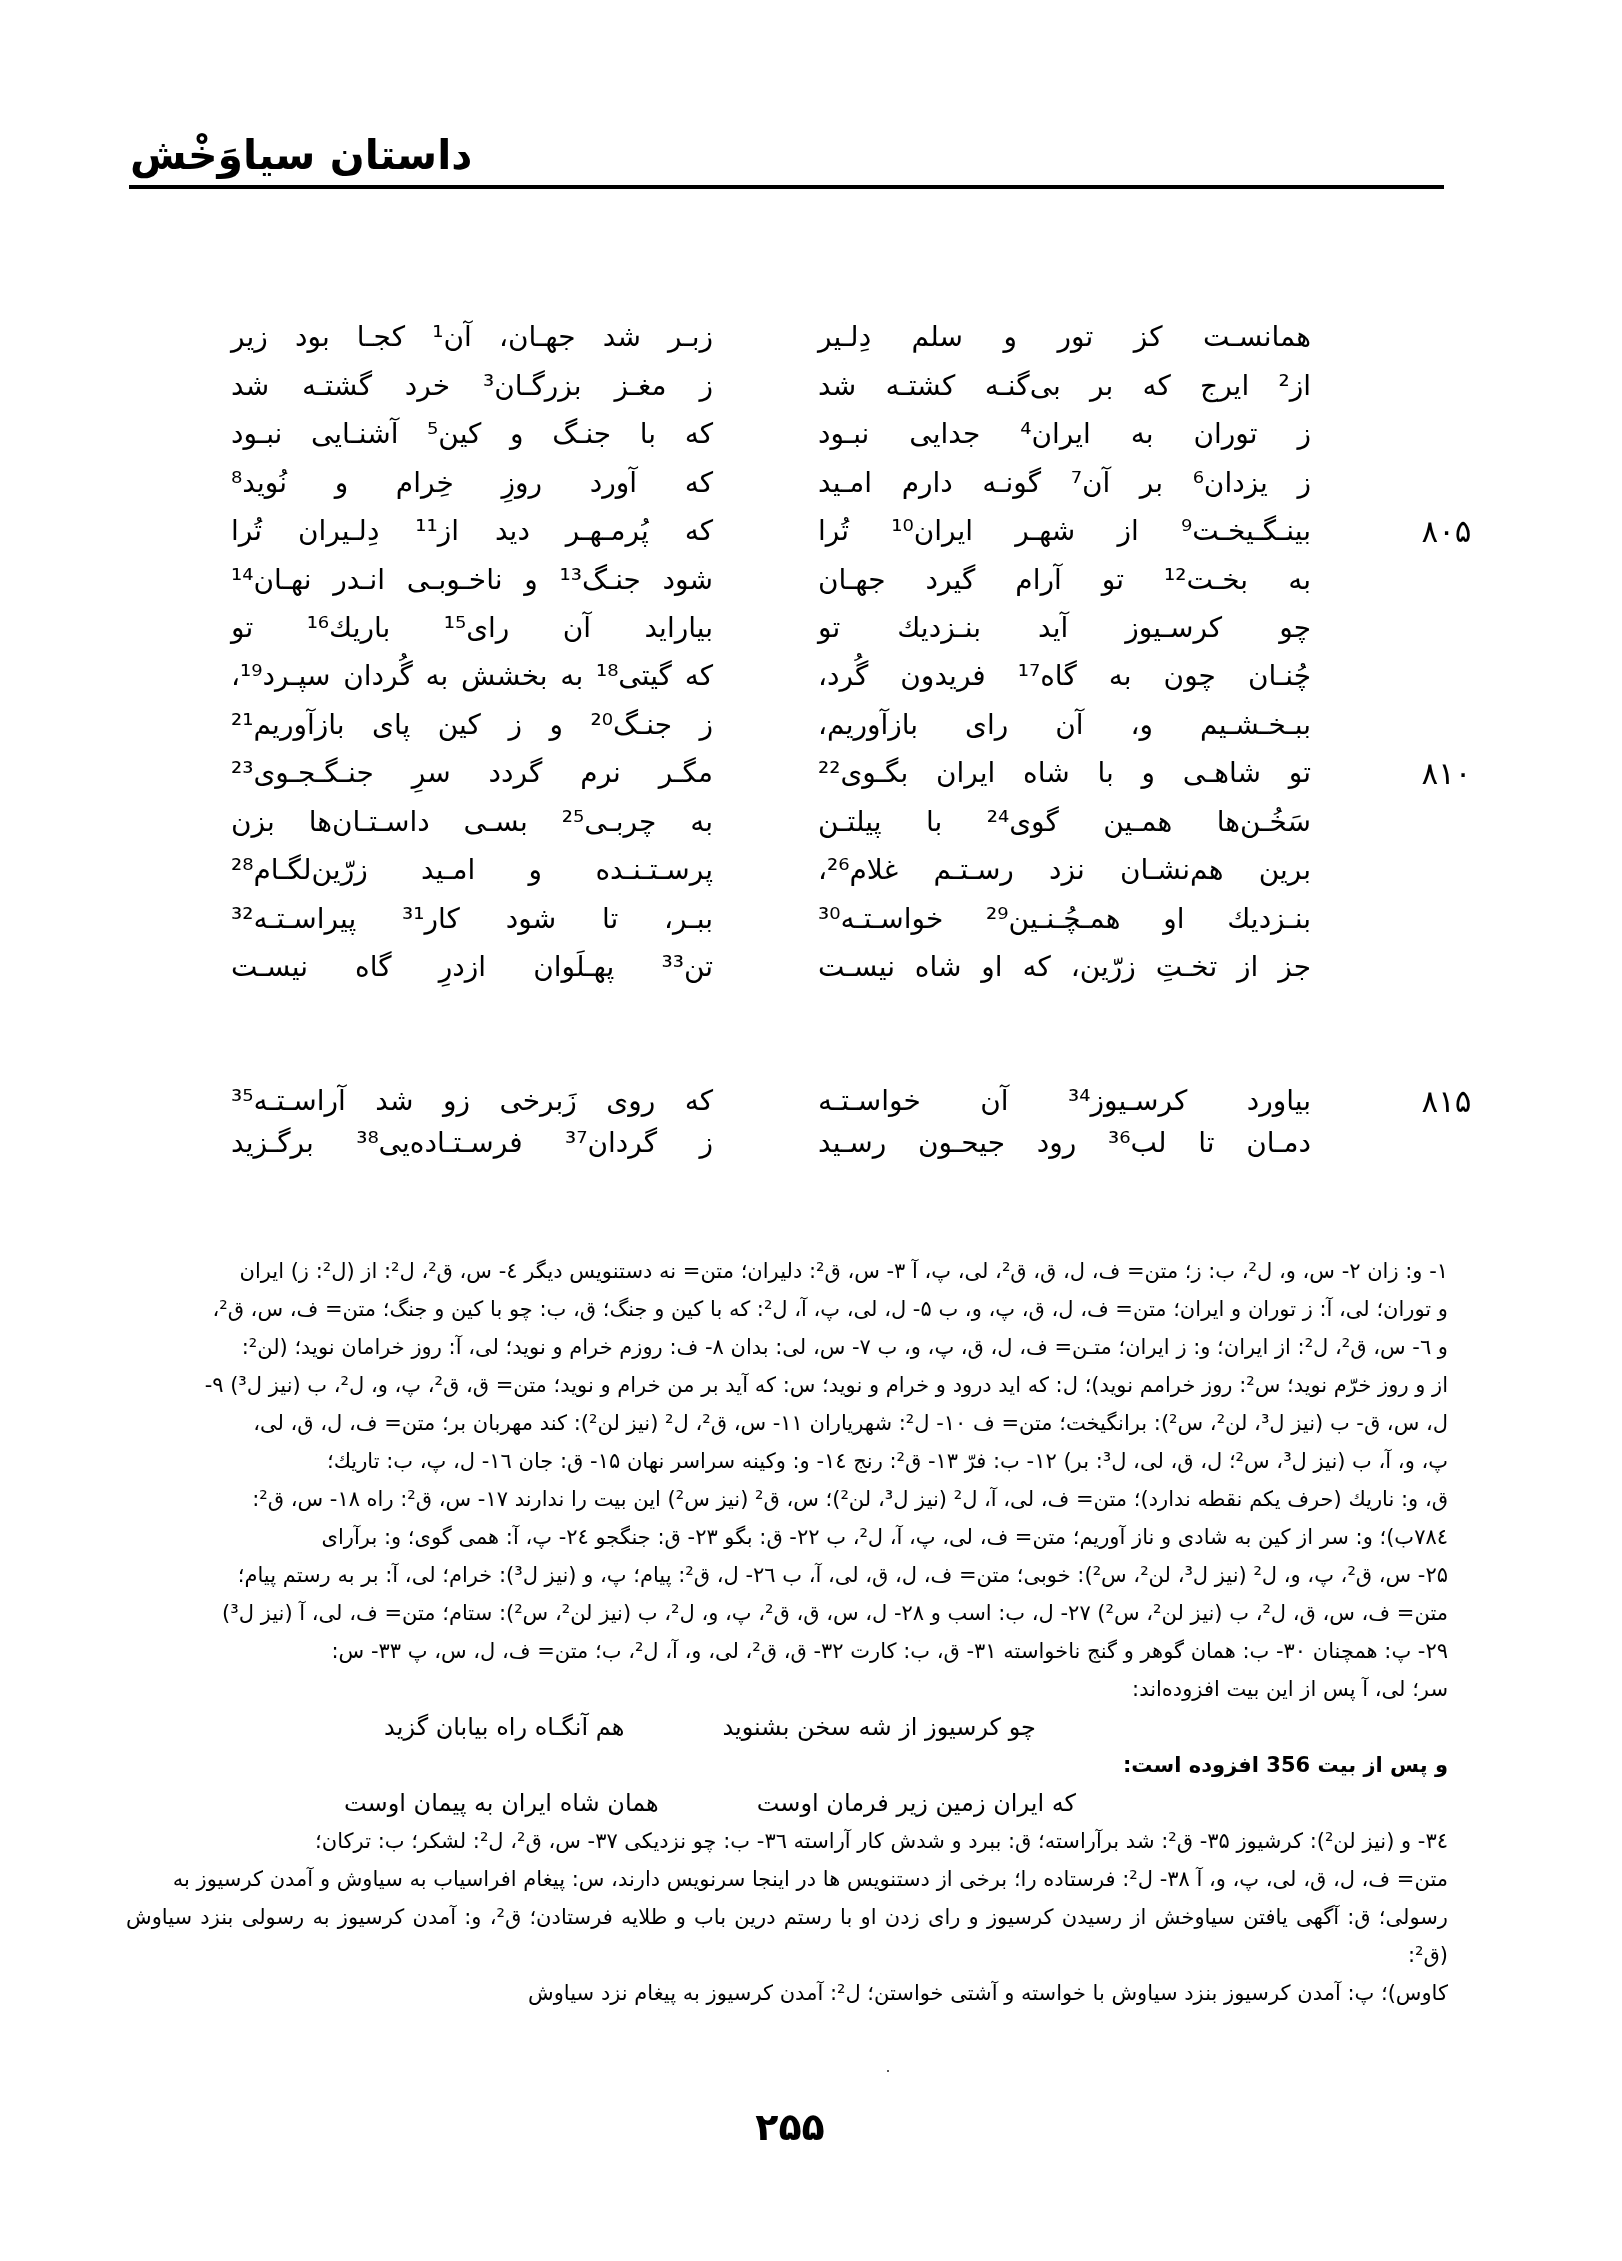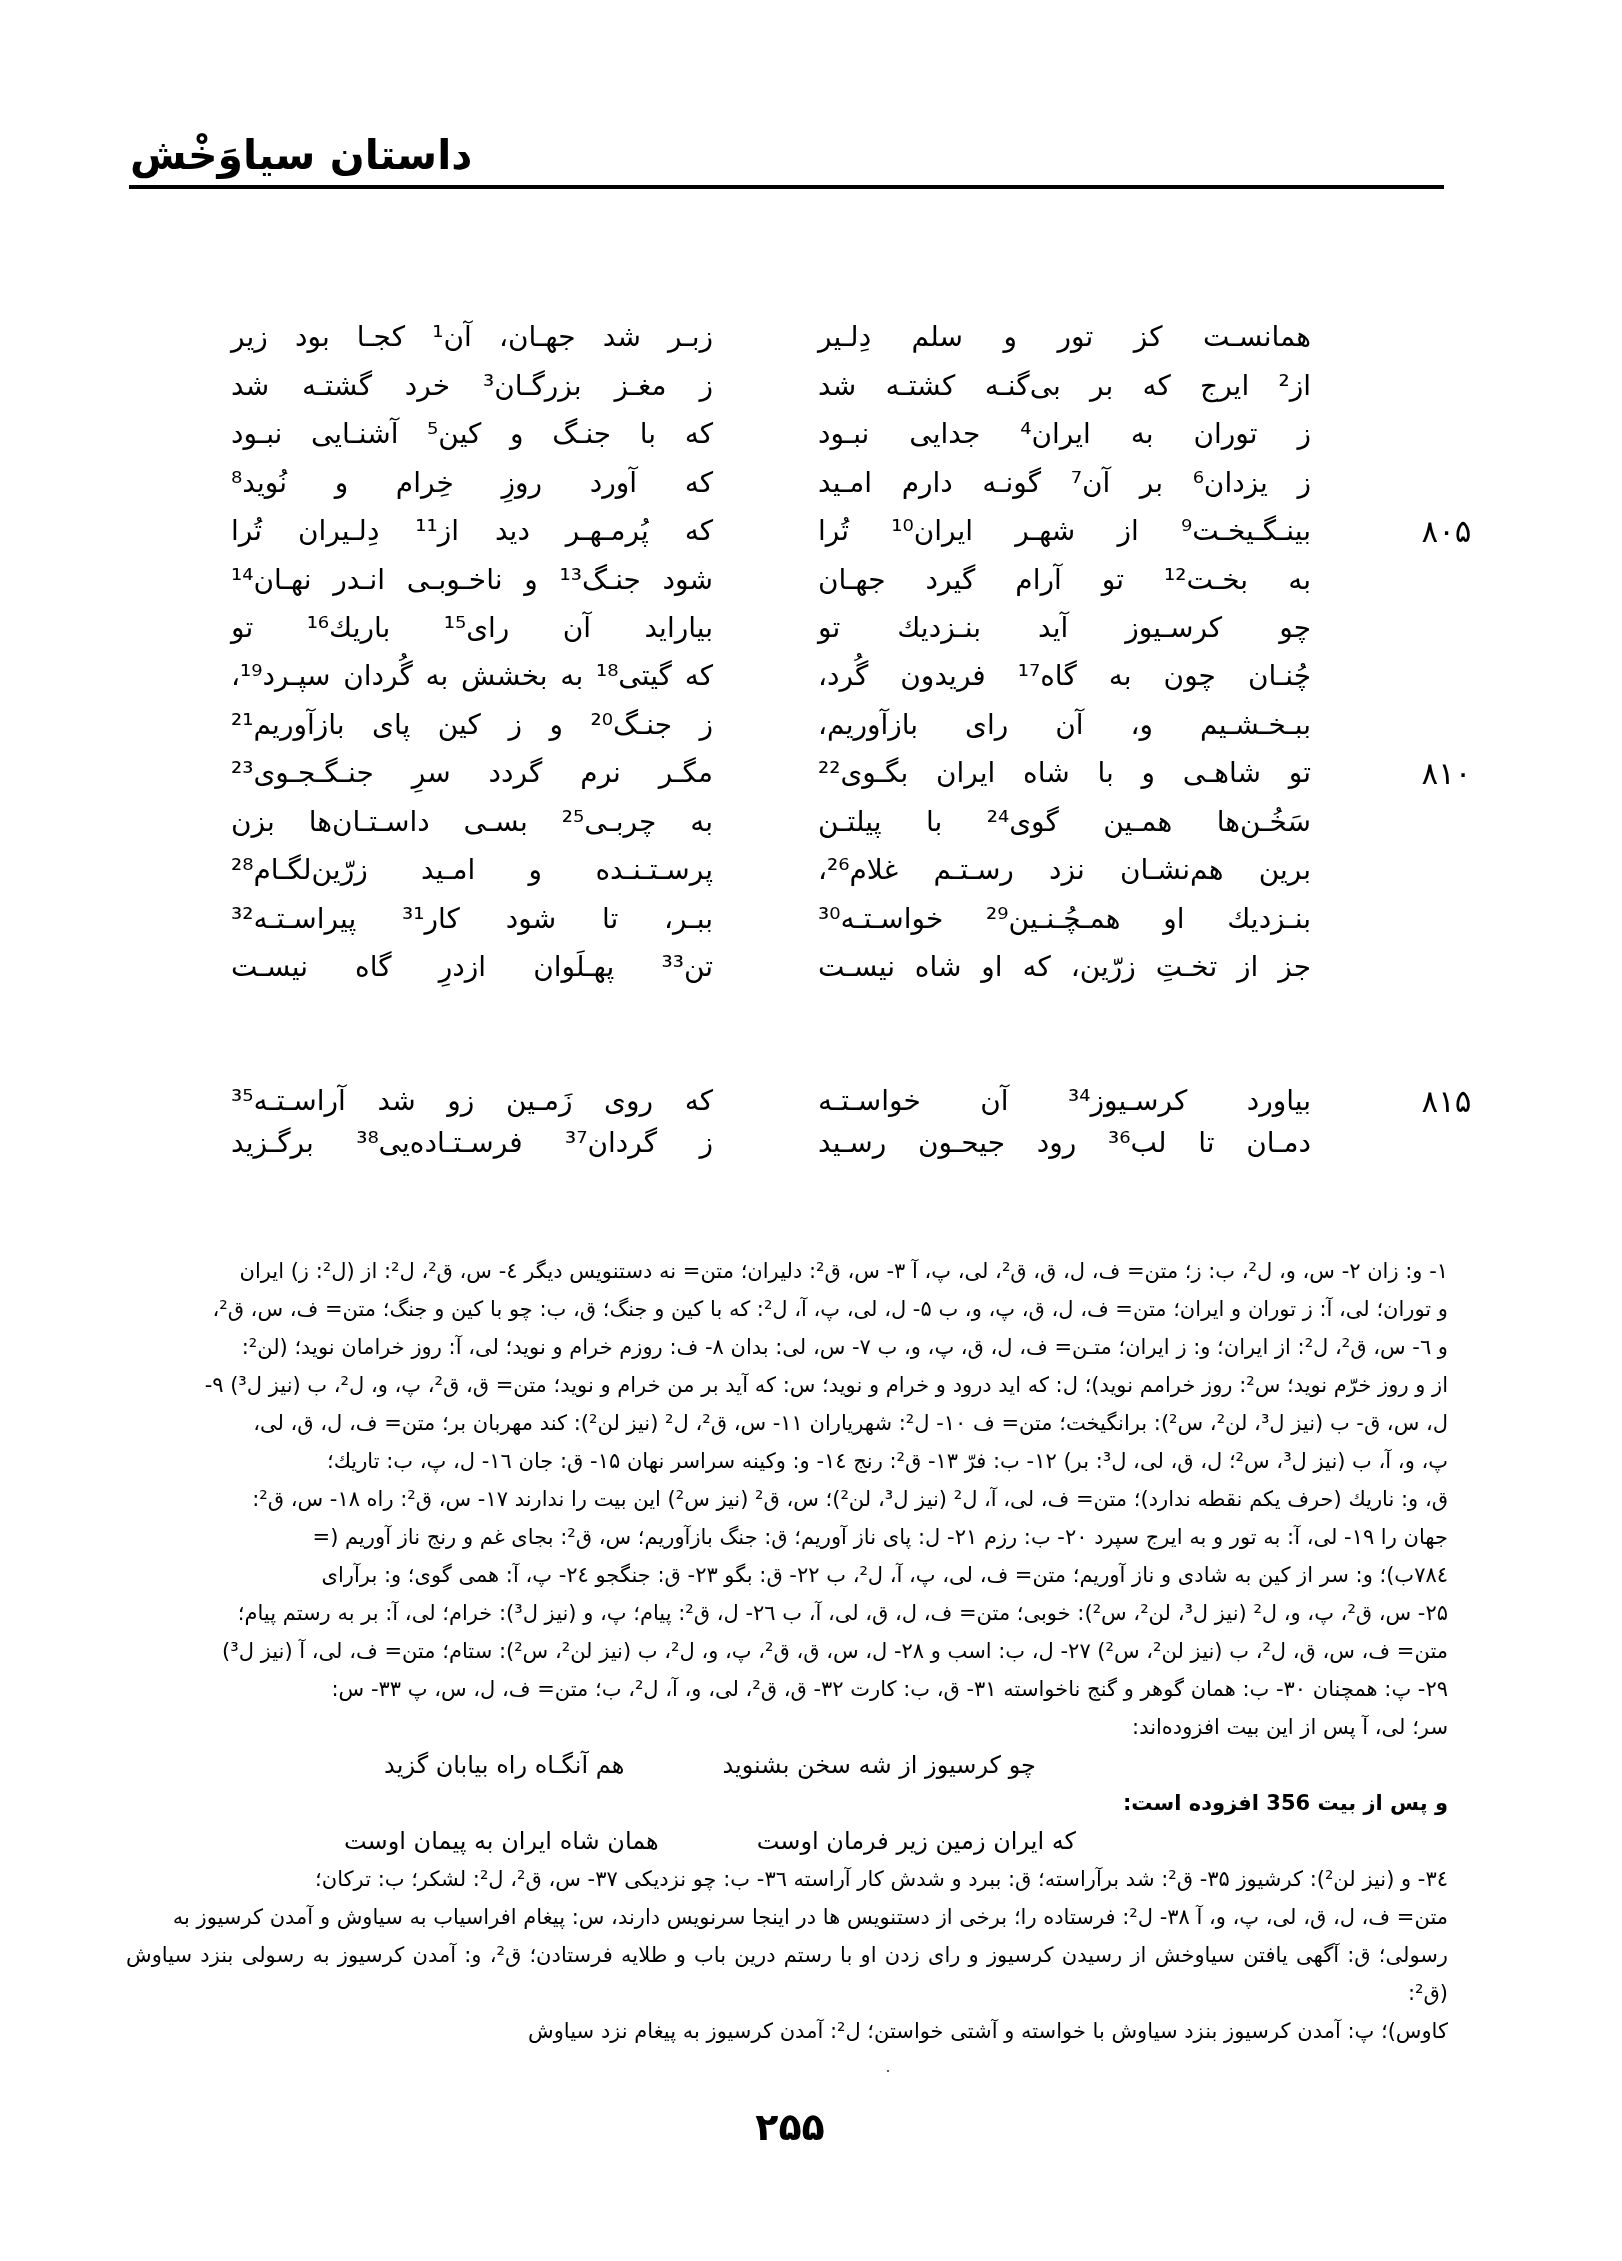--- a/index.html
+++ b/index.html
@@ -51,36 +51,35 @@
       <div class="vnum" style="top: 749px;">۸۱۰</div>
       <div class="vline hemi-r" style="top: 798px;">سَخُـن‌ها همـین گوی²⁴ با پیلتـن</div>
       <div class="vline hemi-l" style="top: 798px;">به چربـی²⁵ بسـی داسـتـان‌ها بزن</div>
       <div class="vline hemi-r" style="top: 846px;">برین هم‌نشـان نزد رسـتـم غلام²⁶،</div>
       <div class="vline hemi-l" style="top: 846px;">پرسـتـنـده و امـید زرّین‌لگـام²⁸</div>
       <div class="vline hemi-r" style="top: 895px;">بنـزدیك او همـچُـنـین²⁹ خواسـتـه³⁰</div>
       <div class="vline hemi-l" style="top: 895px;">ببـر، تا شود کار³¹ پیراسـتـه³²</div>
       <div class="vline hemi-r" style="top: 943px;">جز از تخـتِ زرّین، که او شاه نیسـت</div>
       <div class="vline hemi-l" style="top: 943px;">تن³³ پهـلَوان ازدرِ گاه نیسـت</div>
       <div class="vline hemi-r" style="top: 1077px;">بیاورد کرسـیوز³⁴ آن خواسـتـه</div>
-      <div class="vline hemi-l" style="top: 1077px;">که روی زَمـین زو شد آراسـتـه³⁵</div>
+      <div class="vline hemi-l" style="top: 1077px;">که روی زَبرخی زو شد آراسـتـه³⁵</div>
       <div class="vnum" style="top: 1077px;">۸۱۵</div>
       <div class="vline hemi-r" style="top: 1119px;">دمـان تا لب³⁶ رود جیحـون رسـید</div>
       <div class="vline hemi-l" style="top: 1119px;">ز گردان³⁷ فرسـتـاده‌یی³⁸ برگـزید</div>
     </div>
 
   <div class="footnotes" id="footnotes">
     <div id="fn-lines">
         <div class="fn-line">۱- و: زان   ۲- س، و، ل²، ب: ز؛ متن= ف، ل، ق، ق²، لی، پ، آ   ۳- س، ق²: دلیران؛ متن= نه دستنویس دیگر   ٤- س، ق²، ل²: از (ل²: ز) ایران</div>
         <div class="fn-line">و توران؛ لی، آ: ز توران و ایران؛ متن= ف، ل، ق، پ، و، ب   ۵- ل، لی، پ، آ، ل²: که با کین و جنگ؛ ق، ب: چو با کین و جنگ؛ متن= ف، س، ق²،</div>
         <div class="fn-line">و   ٦- س، ق²، ل²: از ایران؛ و: ز ایران؛ متـن= ف، ل، ق، پ، و، ب   ۷- س، لی: بدان   ۸- ف: روزم خرام و نوید؛ لی، آ: روز خرامان نوید؛ (لن²:</div>
         <div class="fn-line">از و روز خرّم نوید؛ س²: روز خرامم نوید)؛ ل: که اید درود و خرام و نوید؛ س: که آید بر من خرام و نوید؛ متن= ق، ق²، پ، و، ل²، ب (نیز ل³)   ۹-</div>
         <div class="fn-line">ل، س، ق- ب (نیز ل³، لن²، س²): برانگیخت؛ متن= ف   ۱۰- ل²: شهریاران   ۱۱- س، ق²، ل² (نیز لن²): کند مهربان بر؛ متن= ف، ل، ق، لی،</div>
         <div class="fn-line">پ، و، آ، ب (نیز ل³، س²؛ ل، ق، لی، ل³: بر)   ۱۲- ب: فرّ   ۱۳- ق²: رنج   ١٤- و: وکینه سراسر نهان   ۱۵- ق: جان   ۱٦- ل، پ، ب: تاریك؛</div>
         <div class="fn-line">ق، و: ناریك (حرف یکم نقطه ندارد)؛ متن= ف، لی، آ، ل² (نیز ل³، لن²)؛ س، ق² (نیز س²) این بیت را ندارند   ۱۷- س، ق²: راه   ۱۸- س، ق²:</div>
-        <div class="fn-line">جهان را   ۱۹- لی، آ: به تور و به ایرج سپرد   ۲۰- ب: رزم   ۲۱- ل: پای ناز آوریم؛ ق: جنگ بازآوریم؛ س، ق²: بجای غم و رنج ناز آوریم (=</div>
         <div class="fn-line">۷۸٤ب)؛ و: سر از کین به شادی و ناز آوریم؛ متن= ف، لی، پ، آ، ل²، ب   ۲۲- ق: بگو   ۲۳- ق: جنگجو   ۲٤- پ، آ: همی گوی؛ و: برآرای</div>
         <div class="fn-line">۲۵- س، ق²، پ، و، ل² (نیز ل³، لن²، س²): خوبی؛ متن= ف، ل، ق، لی، آ، ب   ۲٦- ل، ق²: پیام؛ پ، و (نیز ل³): خرام؛ لی، آ: بر به رستم پیام؛</div>
         <div class="fn-line">متن= ف، س، ق، ل²، ب (نیز لن²، س²)   ۲۷- ل، ب: اسب و   ۲۸- ل، س، ق، ق²، پ، و، ل²، ب (نیز لن²، س²): ستام؛ متن= ف، لی، آ (نیز ل³)</div>
         <div class="fn-line">۲۹- پ: همچنان   ۳۰- ب: همان گوهر و گنج ناخواسته   ۳۱- ق، ب: کارت   ۳۲- ق، ق²، لی، و، آ، ل²، ب؛ متن= ف، ل، س، پ   ۳۳- س:</div>
         <div class="fn-line">سر؛ لی، آ پس از این بیت افزوده‌اند:</div>
       </div>
     <div class="fn-verse">
       <span>چو کرسیوز از شه سخن بشنوید</span>
       <span>هم آنگـاه راه بیابان گزید</span>
     </div>

